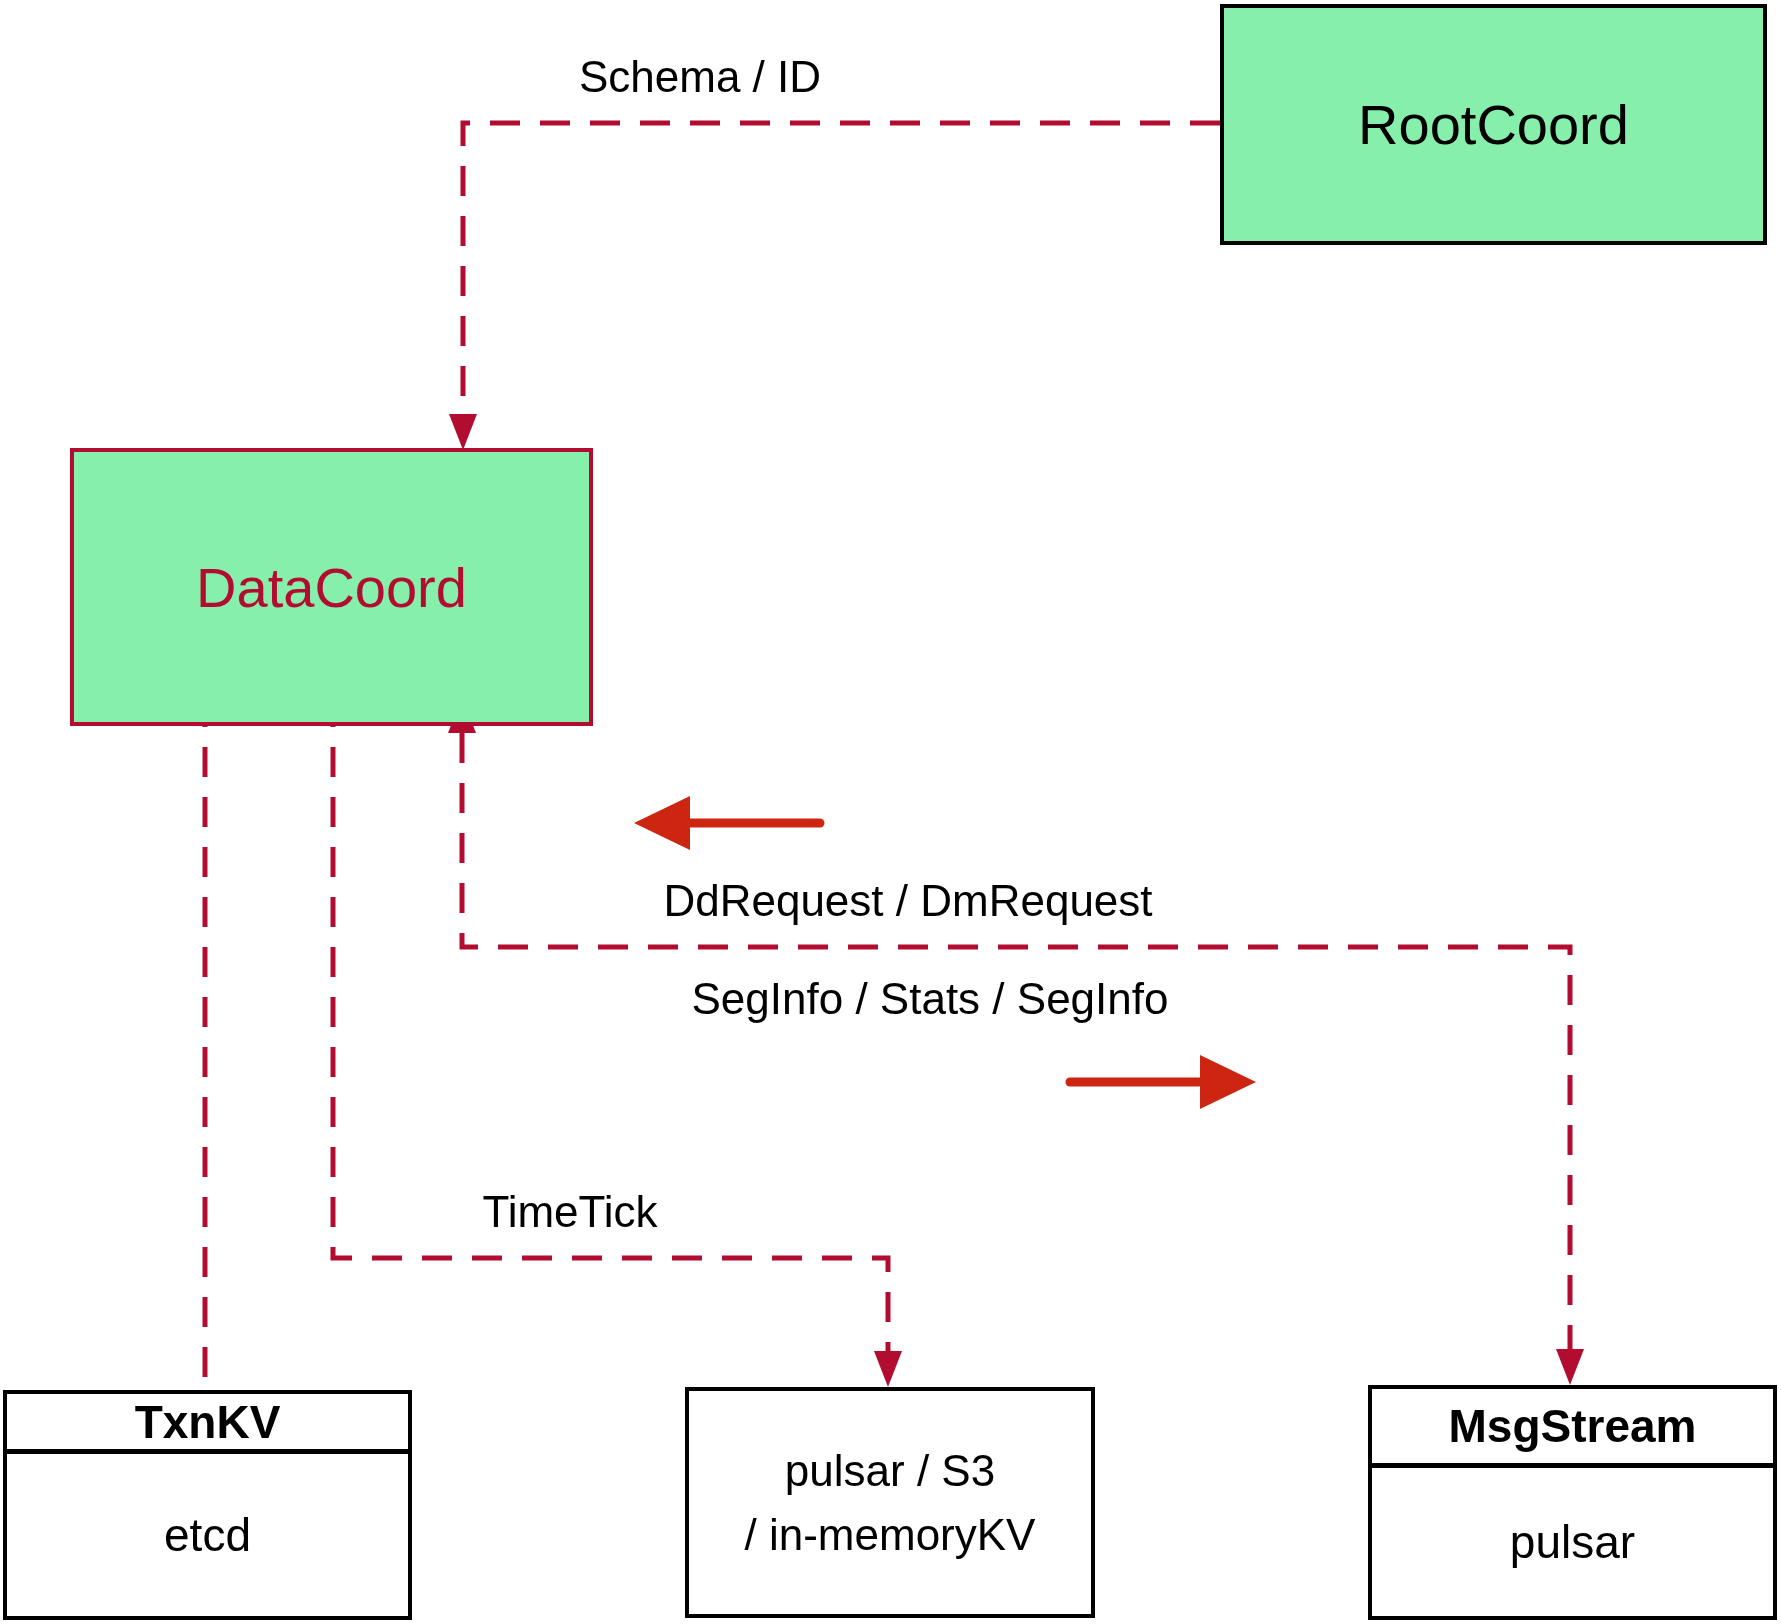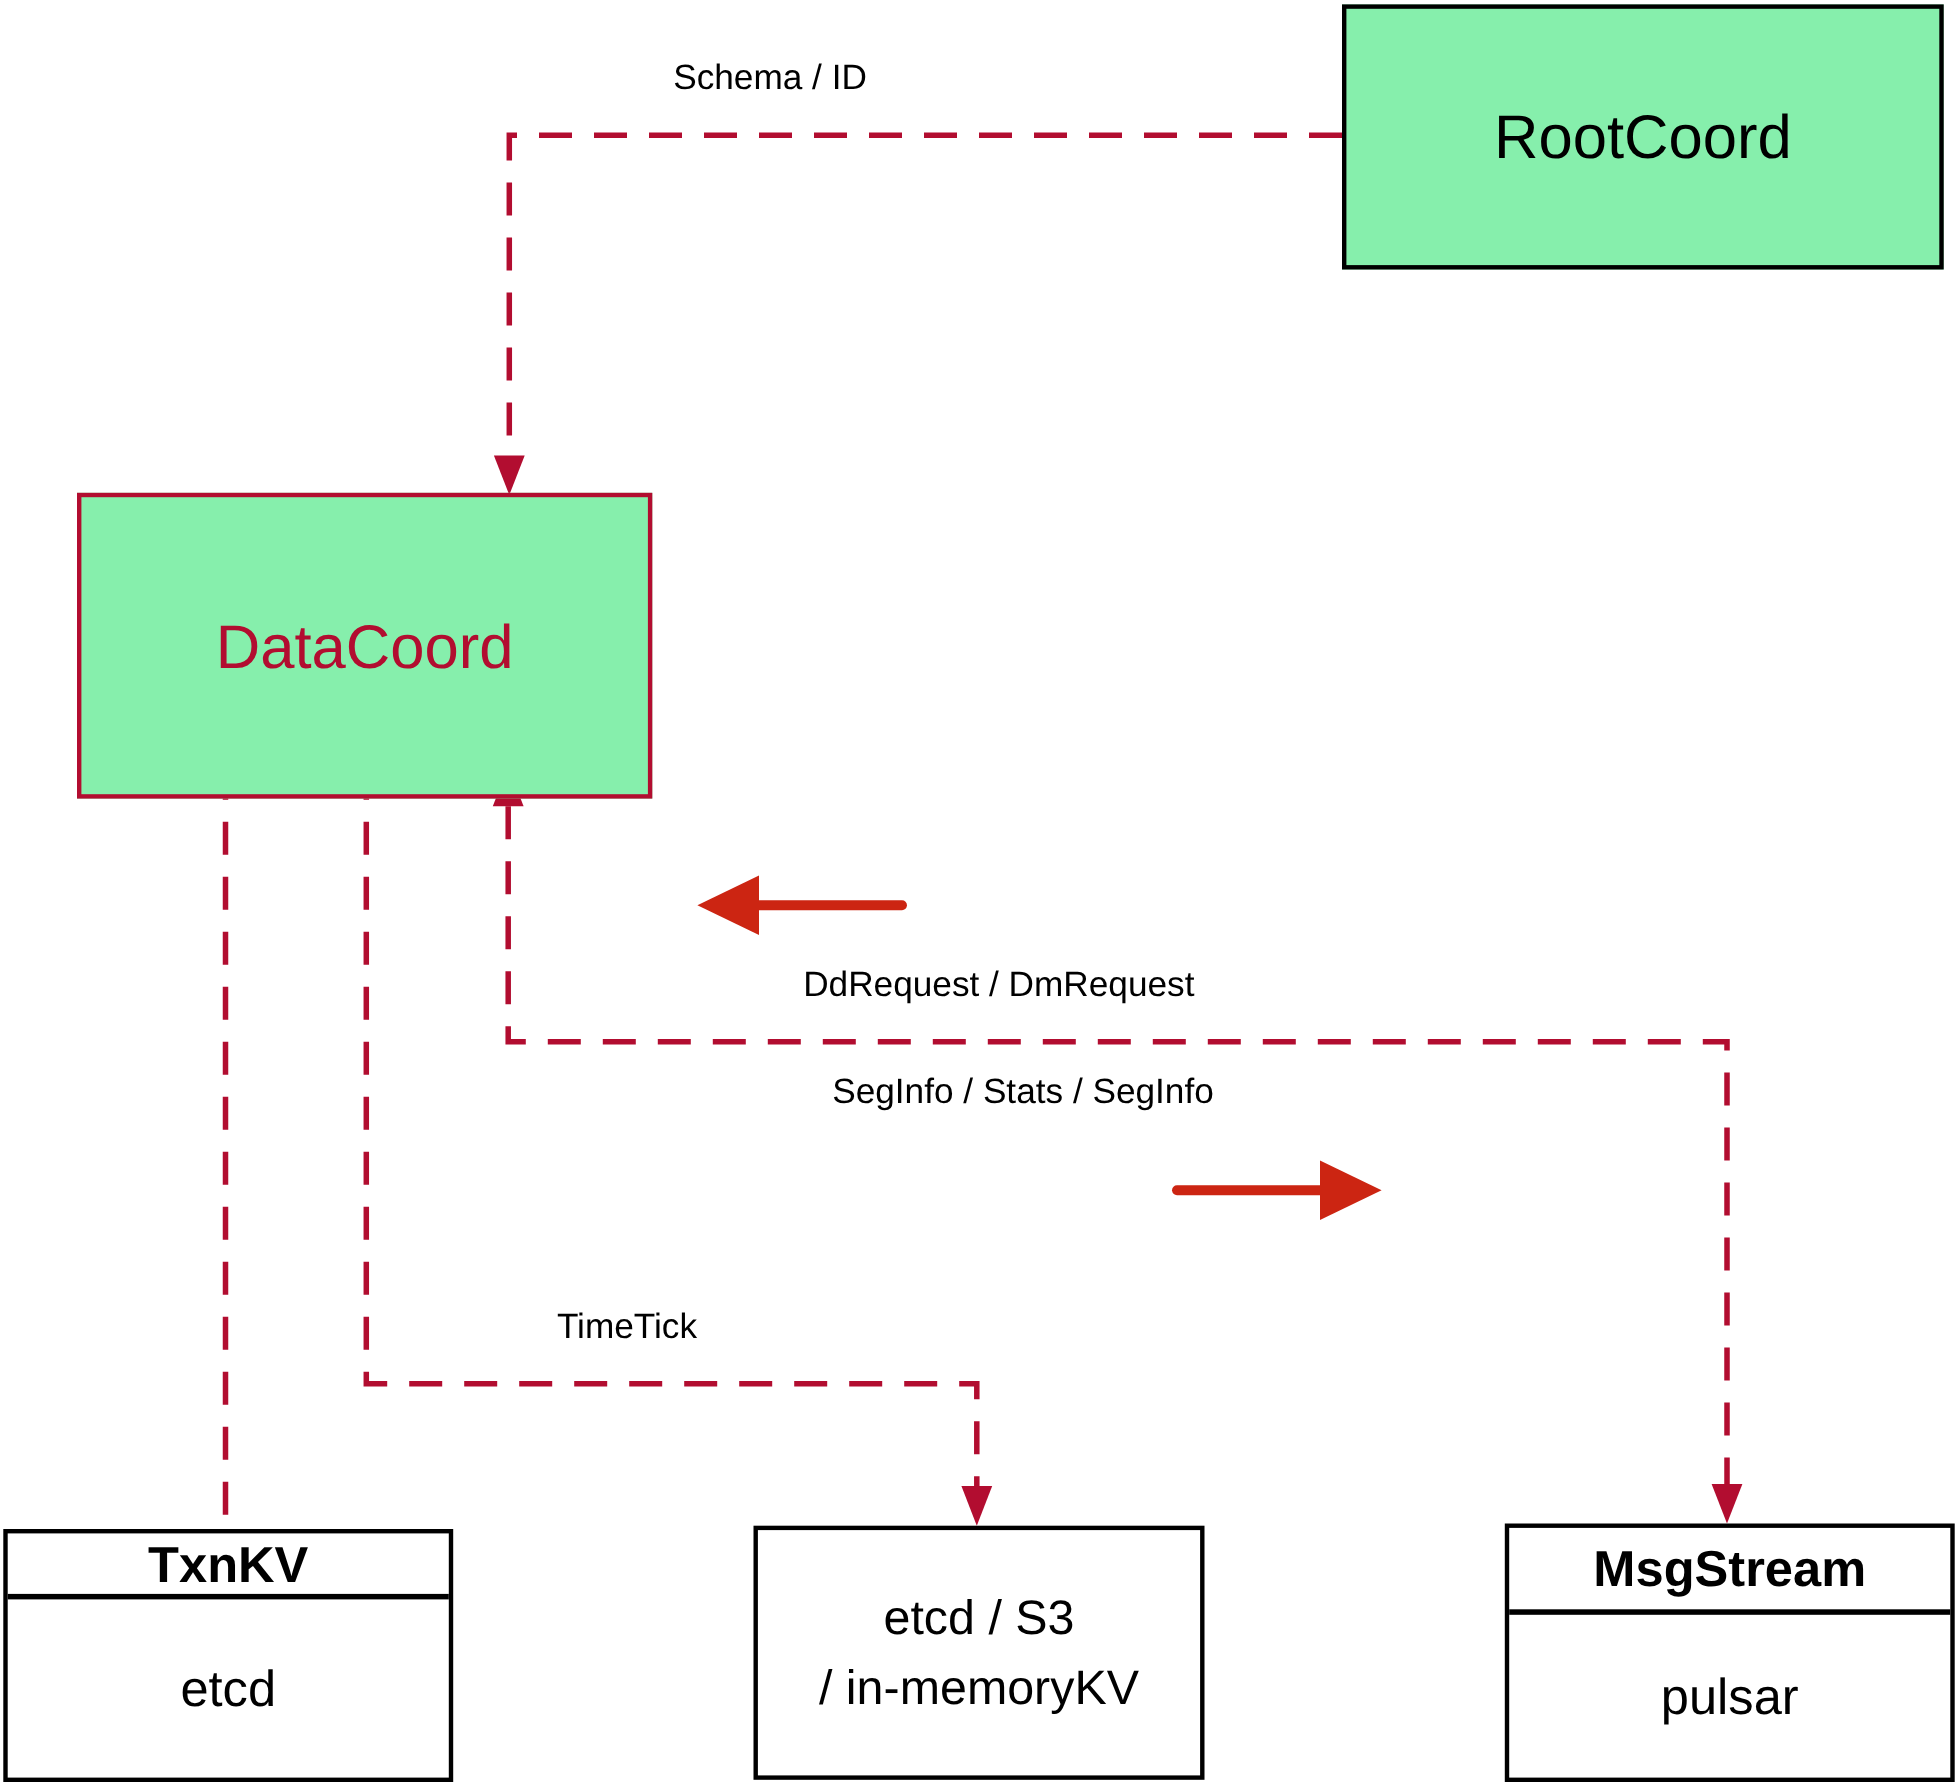--- a/index.html
+++ b/index.html
@@ -38,21 +38,21 @@
   }
   .txnkv{left:3px;top:1390px;width:409px;height:230px;}
   .txnkv .hd{height:60px;}
   .kv{left:685px;top:1387px;width:410px;height:231px;}
   .kv .hd{height:76px;}
   .kv .bd{font-size:44px;}
   .msgstream{left:1368px;top:1385px;width:409px;height:235px;}
   .msgstream .hd{height:79px;justify-content:center;}
 
   .edge-label{
-    position:absolute;color:#000000;font-size:32px;
+    position:absolute;color:#000000;font-size:44px;
     text-align:center;white-space:nowrap;
   }
   .lbl-schema{left:520px;top:52px;width:360px;}
   .lbl-ddrequest{left:608px;top:876px;width:600px;}
   .lbl-timetick{left:630px;top:974px;width:600px;}
   .lbl-binlogs{left:420px;top:1187px;width:300px;}
 </style>
 </head>
 <body>
 
@@ -91,21 +91,21 @@
     <div class="hd">
       <span>TxnKV</span>
     </div>
     <div class="bd">
       <span>etcd</span>
     </div>
   </div>
 
   <div class="store kv">
     <div class="bd">
-      <span>etcd / S3</span>
+      <span>pulsar / S3</span>
       <span>/ in-memoryKV</span>
     </div>
   </div>
 
   <div class="store msgstream">
     <div class="hd">
       <span>MsgStream</span>
     </div>
     <div class="bd">
       <span>pulsar</span>

